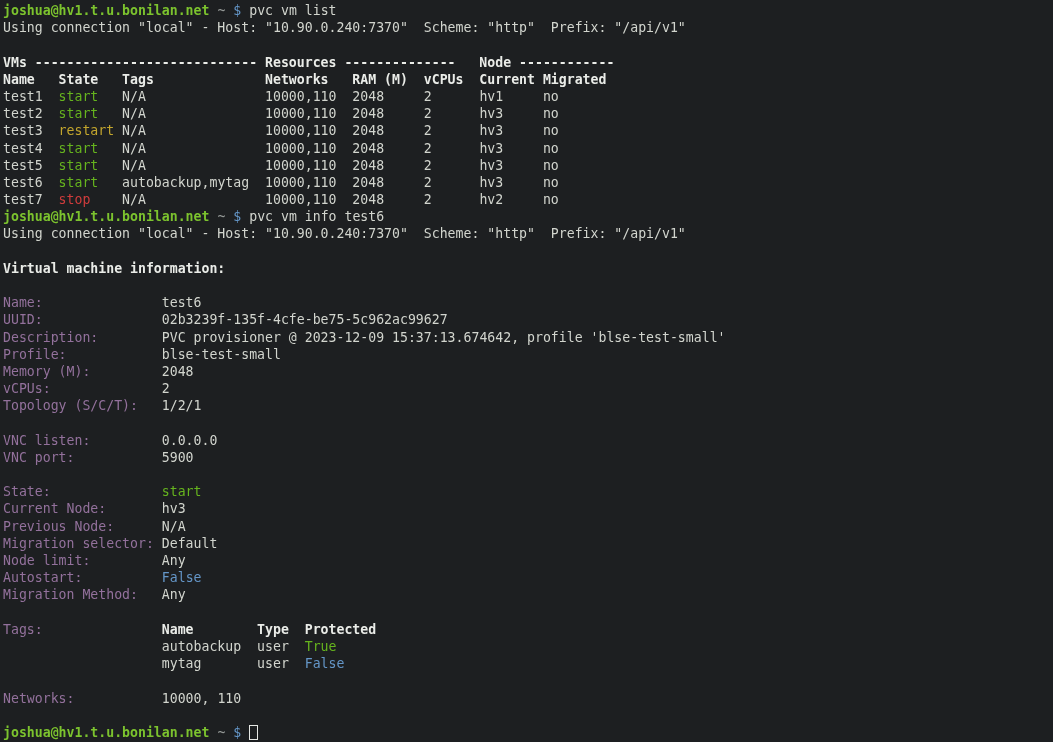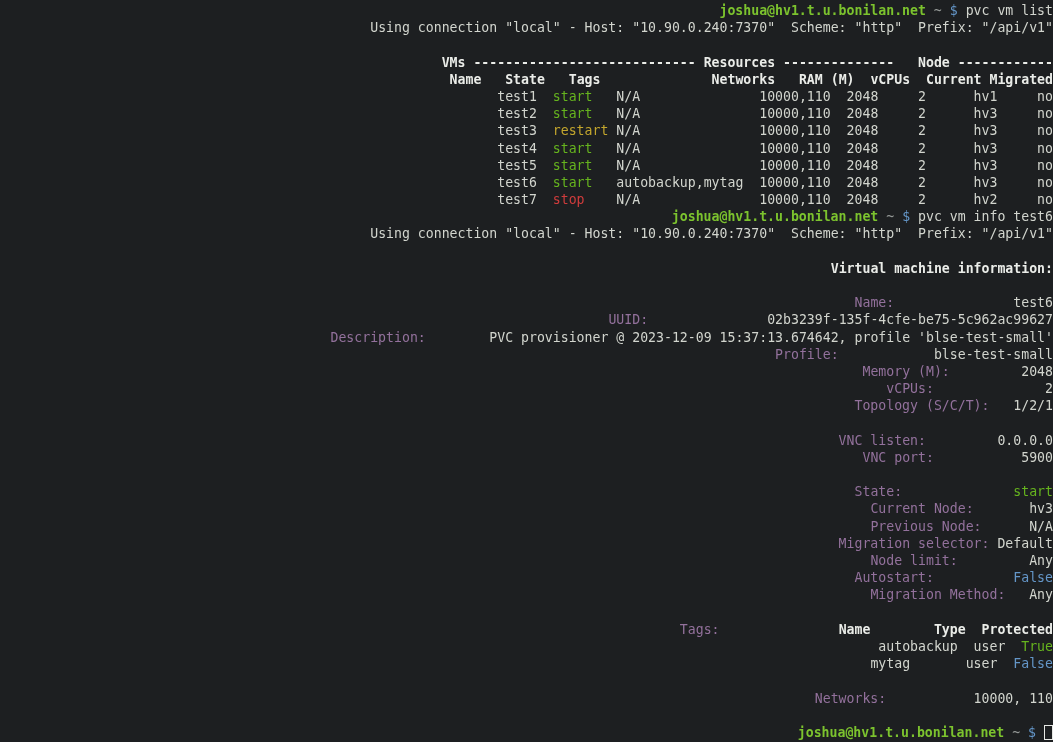--- a/index.html
+++ b/index.html
@@ -9,21 +9,20 @@
     overflow:hidden;
     position:relative;
   }
   pre.term {
     margin:0; padding:2px 0 0 3px;
     font-family:"DejaVu Sans Mono", monospace;
     font-size:13.2px;
     line-height:17.2px;
     color:#d2d5ce;
     white-space:pre;
-    text-align:right;
   }
   .line { height:17.2px; white-space:pre; }
   .seg { white-space:pre; }
   .cursor {
     display:inline-block;
     width:9px; height:15px;
     border:1.5px solid #e6e8e4;
     box-sizing:border-box;
     margin-bottom:-3px;
     background:transparent;

